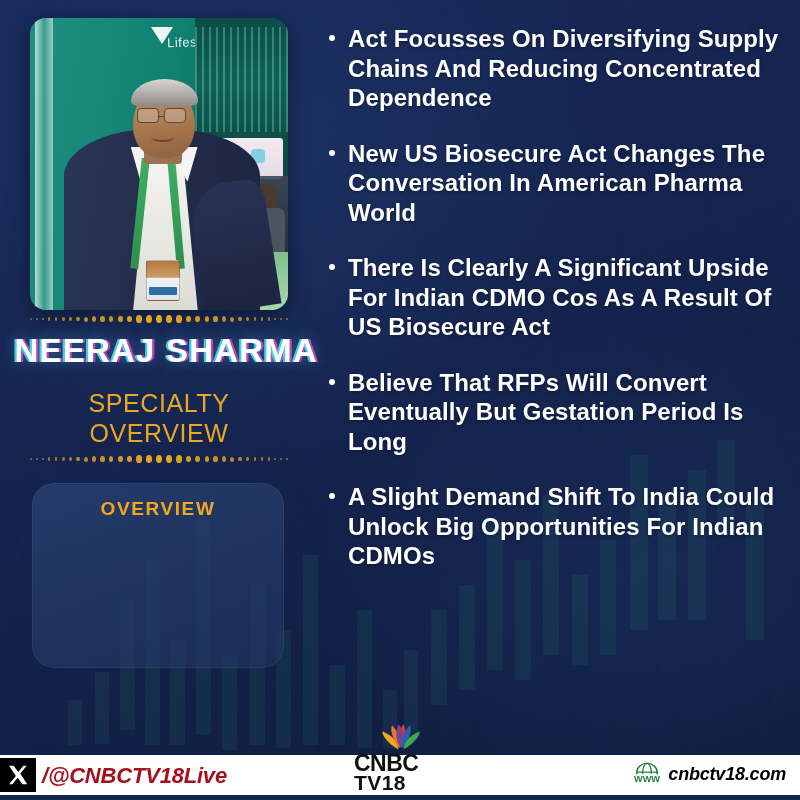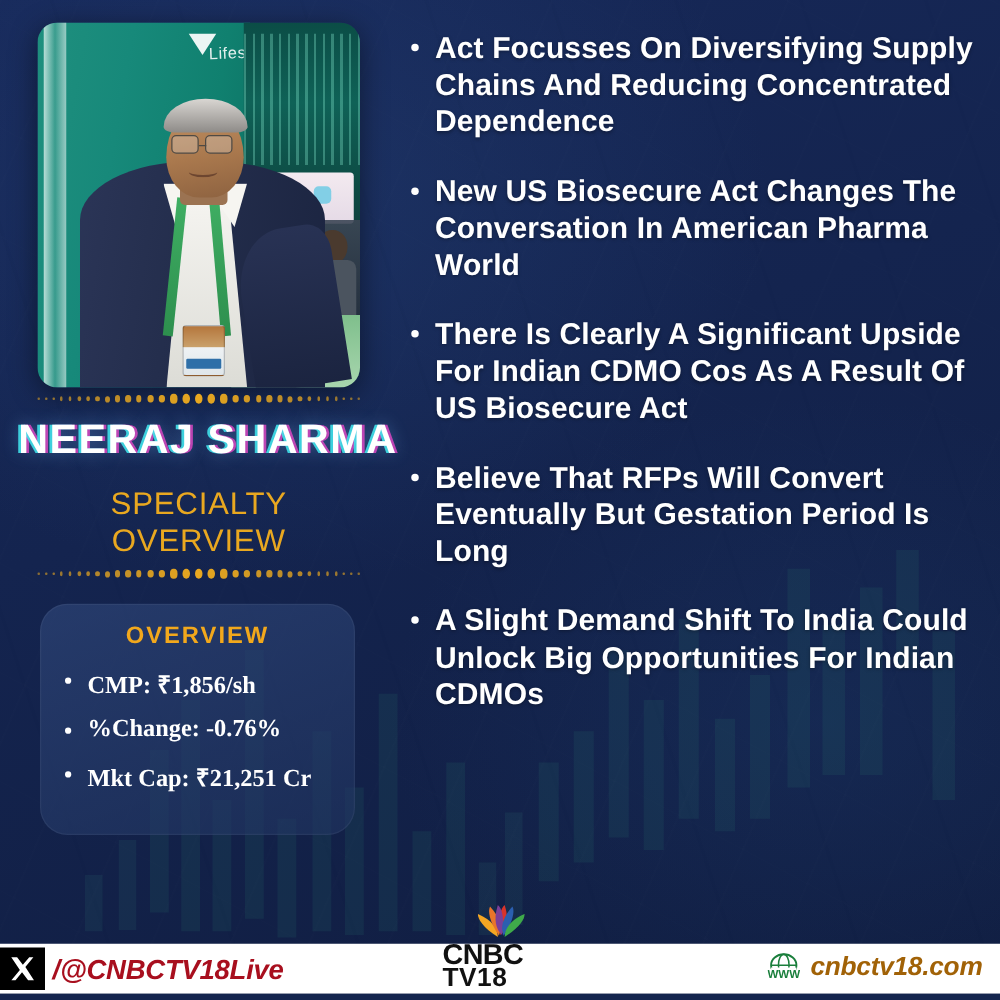--- a/index.html
+++ b/index.html
@@ -321,21 +321,21 @@
     font-weight: bold; font-style: italic;
     font-size: 22px; color: #a80f1e; letter-spacing: -0.2px;
   }
   #site-wrap {
     position: absolute; right: 14px; top: 7px;
     display: flex; align-items: center; gap: 8px;
   }
   #site-url {
     font-family: "Liberation Sans", sans-serif;
     font-weight: bold; font-style: italic;
-    font-size: 21px; color: #a16207; letter-spacing: -0.2px;
+    font-size: 18px; color: #000000; letter-spacing: -0.2px;
   }
 </style>
 </head>
 <body>
 
 <div id="card">
 
   <svg id="chart-texture" viewBox="0 0 800 800" preserveAspectRatio="none">
     <g fill="#2f8f78" opacity="0.30">
       <rect x="120" y="600" width="15" height="130"></rect>
@@ -490,25 +490,20 @@
           <span style="width: 3.88px; height: 3.88px; opacity: 0.69;"></span>
           <span style="width: 3.5px; height: 3.5px; opacity: 0.66;"></span>
           <span style="width: 3.13px; height: 3.13px; opacity: 0.63;"></span>
           <span style="width: 2.75px; height: 2.75px; opacity: 0.61;"></span>
           <span style="width: 2.38px; height: 2.38px; opacity: 0.58;"></span>
           <span style="width: 2px; height: 2px; opacity: 0.55;"></span>
         </div>
 
       <div id="overview-box">
         <div id="overview-title">OVERVIEW</div>
-        <ul id="overview-list">
-            <li>CMP: ₹1,856/sh</li>
-            <li>%Change: -0.76%</li>
-            <li>Mkt Cap: ₹21,251 Cr</li>
-          </ul>
       </div>
 
     </div>
 
     <ul id="bullets">
         <li>Act Focusses On Diversifying Supply Chains And Reducing Concentrated Dependence</li>
         <li>New US Biosecure Act Changes The Conversation In American Pharma World</li>
         <li>There Is Clearly A Significant Upside For Indian CDMO Cos As A Result Of US Biosecure Act</li>
         <li>Believe That RFPs Will Convert Eventually But Gestation Period Is Long</li>
         <li>A Slight Demand Shift To India Could Unlock Big Opportunities For Indian CDMOs</li>

